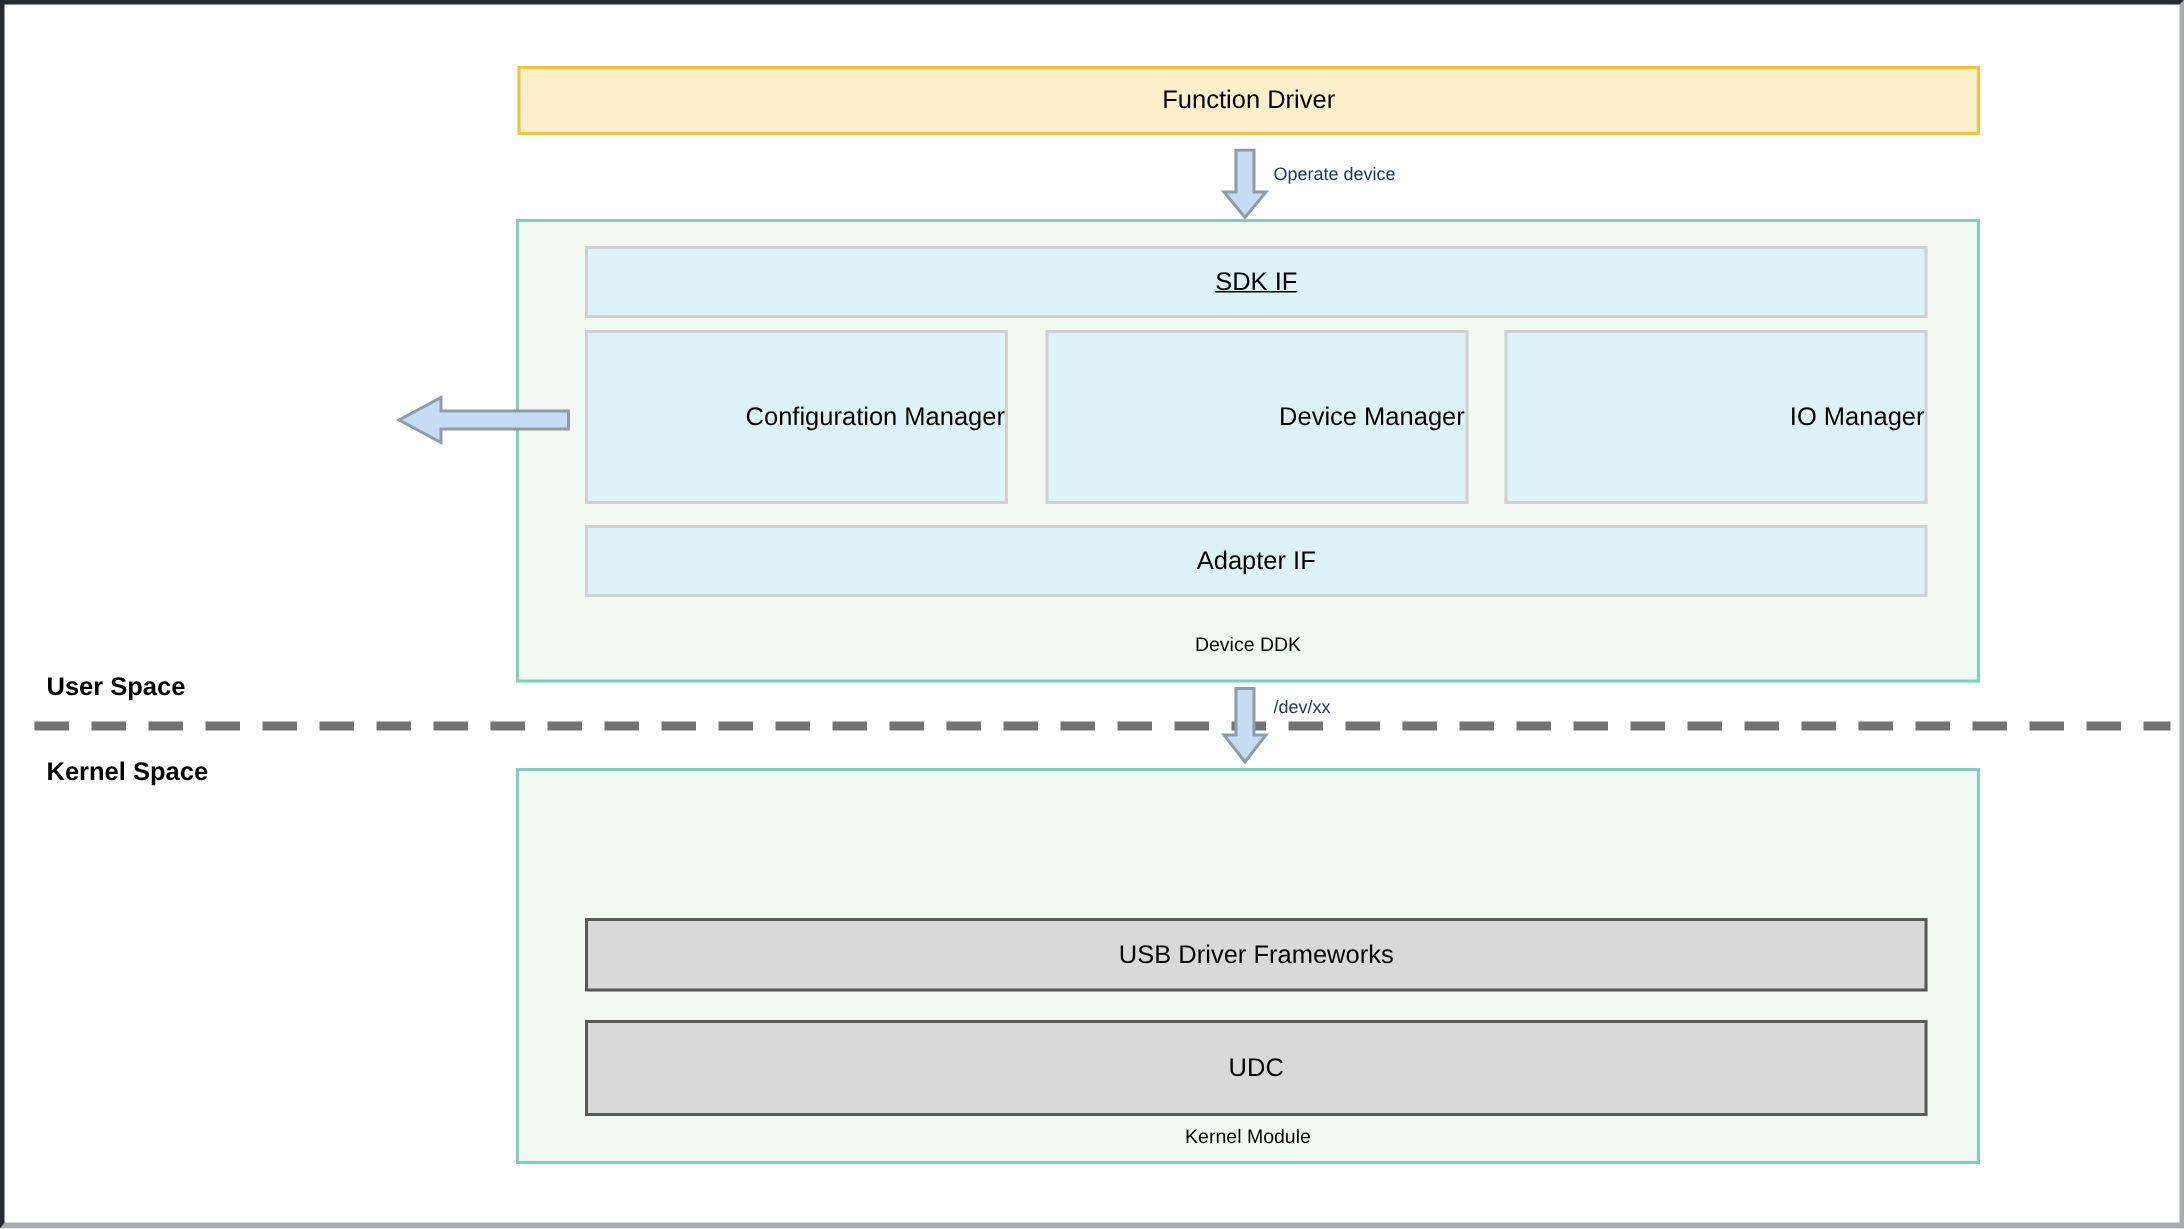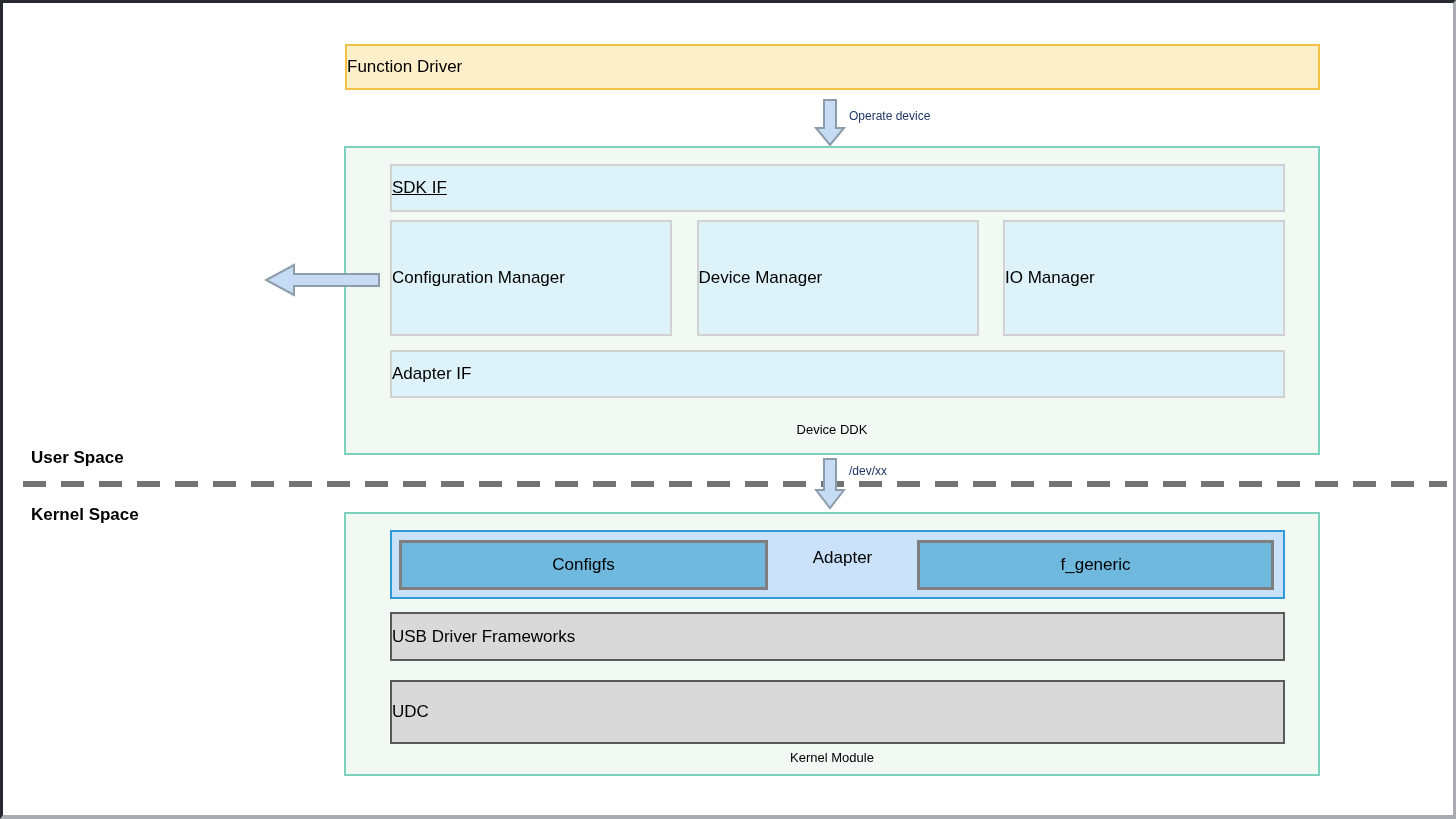--- a/index.html
+++ b/index.html
@@ -3,21 +3,21 @@
 <meta charset="utf-8">
 <style>
   html,body{margin:0;padding:0;background:#ffffff;}
   .canvas{
     position:relative;width:1456px;height:819px;background:#ffffff;
     box-sizing:border-box;
     border-top:3px solid #262a30;border-left:3px solid #262a30;
     border-right:3px solid #a9adb2;border-bottom:4px solid #a9adb2;
     font-family:"Liberation Sans", sans-serif;color:#000;overflow:hidden;
   }
-  .box{box-sizing:border-box;display:flex;align-items:center;font-size:17px;}
+  .box{box-sizing:border-box;display:flex;align-items:center;justify-content:center;font-size:17px;}
   .function-driver{
     position:absolute;left:342px;top:41px;width:975px;height:46px;
     background:var(--function-driver-fill,#fcefc9);
     border:2px solid var(--function-driver-border,#f2c243);
   }
   .container{
     position:absolute;box-sizing:border-box;
     background:var(--container-fill,#f2f9f3);
     border:2px solid var(--container-border,#7ed0be);
   }
@@ -27,21 +27,21 @@
     position:absolute;left:44px;width:895px;
     background:var(--cyan-box-fill,#ddf2f9);
     border:2px solid var(--cyan-box-border,#d1d1d1);
   }
   .sdk-if{top:16px;height:48px;text-decoration:underline;}
   .manager-row{position:absolute;left:44px;top:72px;width:895px;height:116px;display:flex;justify-content:space-between;}
   .manager{
     width:282px;height:116px;box-sizing:border-box;
     background:var(--cyan-box-fill,#ddf2f9);
     border:2px solid var(--cyan-box-border,#d1d1d1);
-    display:flex;align-items:center;justify-content:flex-start;font-size:17px;
+    display:flex;align-items:center;justify-content:flex-end;font-size:17px;
   }
   .adapter-if{top:202px;height:48px;}
   .caption{position:absolute;left:0;width:100%;text-align:center;font-size:13px;}
   .ddk-caption{top:274px;}
   .km-caption{top:236px;}
   .hcs{
     position:absolute;left:128px;top:162px;width:129px;height:230px;
     background:var(--hcs-fill,#aee0fb);border:2px solid var(--hcs-border,#3e9ce9);
     font-size:19px;
   }
@@ -122,29 +122,20 @@
     <line x1="2" y1="5" x2="1426" y2="5"></line>
   </svg>
   <div class="space-label kernel-space">Kernel Space</div>
 
   <svg class="arrow arrow-devxx" width="32" height="52" viewBox="0 0 32 52">
     <path d="M10 1 L22 1 L22 32 L30 32 L16 50 L2 32 L10 32 Z"></path>
   </svg>
   <div class="arrow-label devxx-label">/dev/xx</div>
 
   <div class="container kernel-module">
-    <div class="adapter-box">
-      <div class="blue-inner configfs">
-        <span>Configfs</span>
-      </div>
-      <div class="adapter-caption">Adapter</div>
-      <div class="blue-inner f-generic">
-        <span>f_generic</span>
-      </div>
-    </div>
     <div class="box gray usb">
       <span>USB Driver Frameworks</span>
     </div>
     <div class="box gray udc">
       <span>UDC</span>
     </div>
     <div class="caption km-caption">Kernel Module</div>
   </div>
 
 </div>

